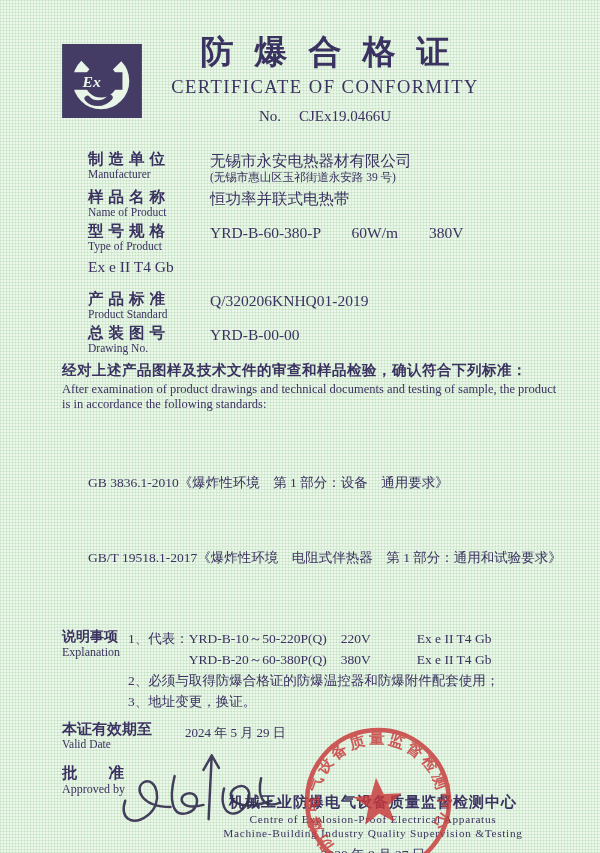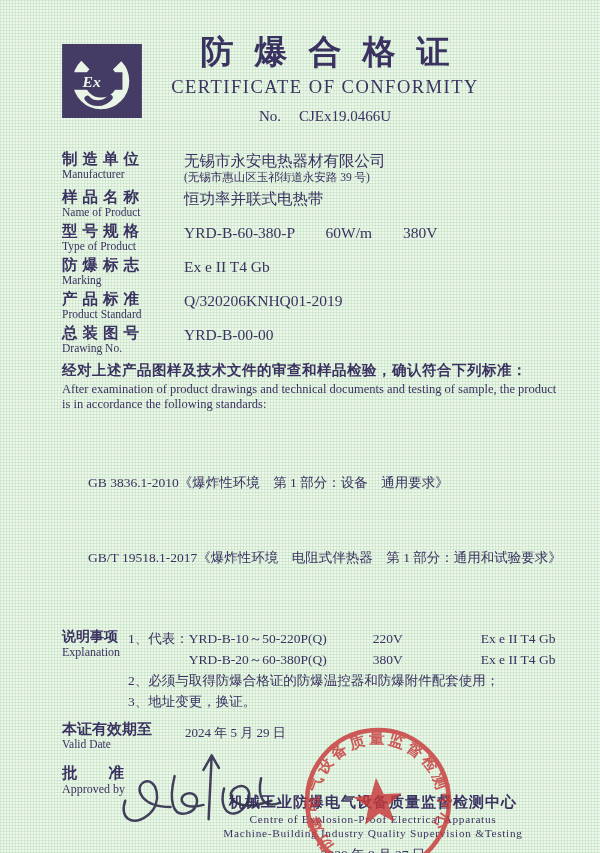--- a/index.html
+++ b/index.html
@@ -17,40 +17,40 @@
   }
   
   .hdr{position:relative;padding-top:34px;height:106px;margin-bottom:10px;}
   .logo{position:absolute;left:62px;top:44px;width:80px;height:74px;}
   .titles{margin-left:110px;width:430px;text-align:center;}
   .t-cn{font-size:33px;font-weight:bold;letter-spacing:21px;text-indent:21px;line-height:1.15;}
   .t-en{font-size:18.5px;letter-spacing:1.5px;margin-top:5px;}
   .t-no{font-size:15px;margin-top:10px;}
   .t-no .no-lab{margin-right:18px;}
   
-  .frow{display:flex;margin:0 30px 3px 62px;min-height:31px;}
+  .frow{display:flex;margin:0 30px 3px 62px;min-height:31px;padding-left:26px;}
   .flabel{width:122px;flex:none;}
   .flabel .cn{font-size:15.5px;font-weight:bold;letter-spacing:5px;line-height:18px;display:block;}
   .flabel .en{font-size:11.5px;line-height:13px;display:block;}
   .fval{font-size:15.5px;line-height:19px;padding-top:1px;white-space:pre;}
   .fval .sub{font-size:11.5px;line-height:15px;white-space:pre;}
   
   .stmt{margin:6px 34px 0 62px;}
   .stmt .cn{font-size:14.5px;font-weight:bold;line-height:19px;letter-spacing:.5px;}
   .stmt .en{font-size:12.5px;line-height:15px;margin-top:2px;}
   .standards{margin:8px 20px 0 88px;font-size:13.5px;line-height:25px;white-space:pre;}
   
   .exp{display:flex;margin:8px 32px 0 62px;}
   .exp-label{width:66px;flex:none;}
   .exp-label .cn{font-size:14px;font-weight:bold;display:block;line-height:17px;}
   .exp-label .en{font-size:12px;display:block;line-height:14px;}
   .exp-body{font-size:13.5px;line-height:21px;}
   .exp-r1{display:flex;}
   .exp-prefix{flex:none;}
-  .mrow{display:flex;gap:32px;}
+  .mrow{display:flex;}
   .mcol{width:152px;flex:none;}
   .vcol{width:76px;flex:none;}
   
   .vrow{display:flex;margin:8px 0 0 62px;}
   .vrow .vlabel{width:123px;flex:none;}
   .vrow .cn{font-size:15px;font-weight:bold;display:block;line-height:18px;}
   .vrow .en{font-size:11.5px;display:block;line-height:13px;}
   .vrow .vval{font-size:13px;padding-top:4px;}
   
   .appr{position:relative;margin:6px 0 0 62px;height:100px;}
@@ -103,24 +103,20 @@
     <div class="fval">恒功率并联式电热带</div>
   </div>
   <div class="frow">
     <div class="flabel">
         <span class="cn">型号规格</span>
         <span class="en">Type of Product</span>
       </div>
     <div class="fval">YRD-B-60-380-P　　60W/m　　380V</div>
   </div>
   <div class="frow">
-    <div class="flabel">
-        <span class="cn">防爆标志</span>
-        <span class="en">Marking</span>
-      </div>
     <div class="fval">Ex e II T4 Gb</div>
   </div>
   <div class="frow">
     <div class="flabel">
         <span class="cn">产品标准</span>
         <span class="en">Product Standard</span>
       </div>
     <div class="fval">Q/320206KNHQ01-2019</div>
   </div>
   <div class="frow">

